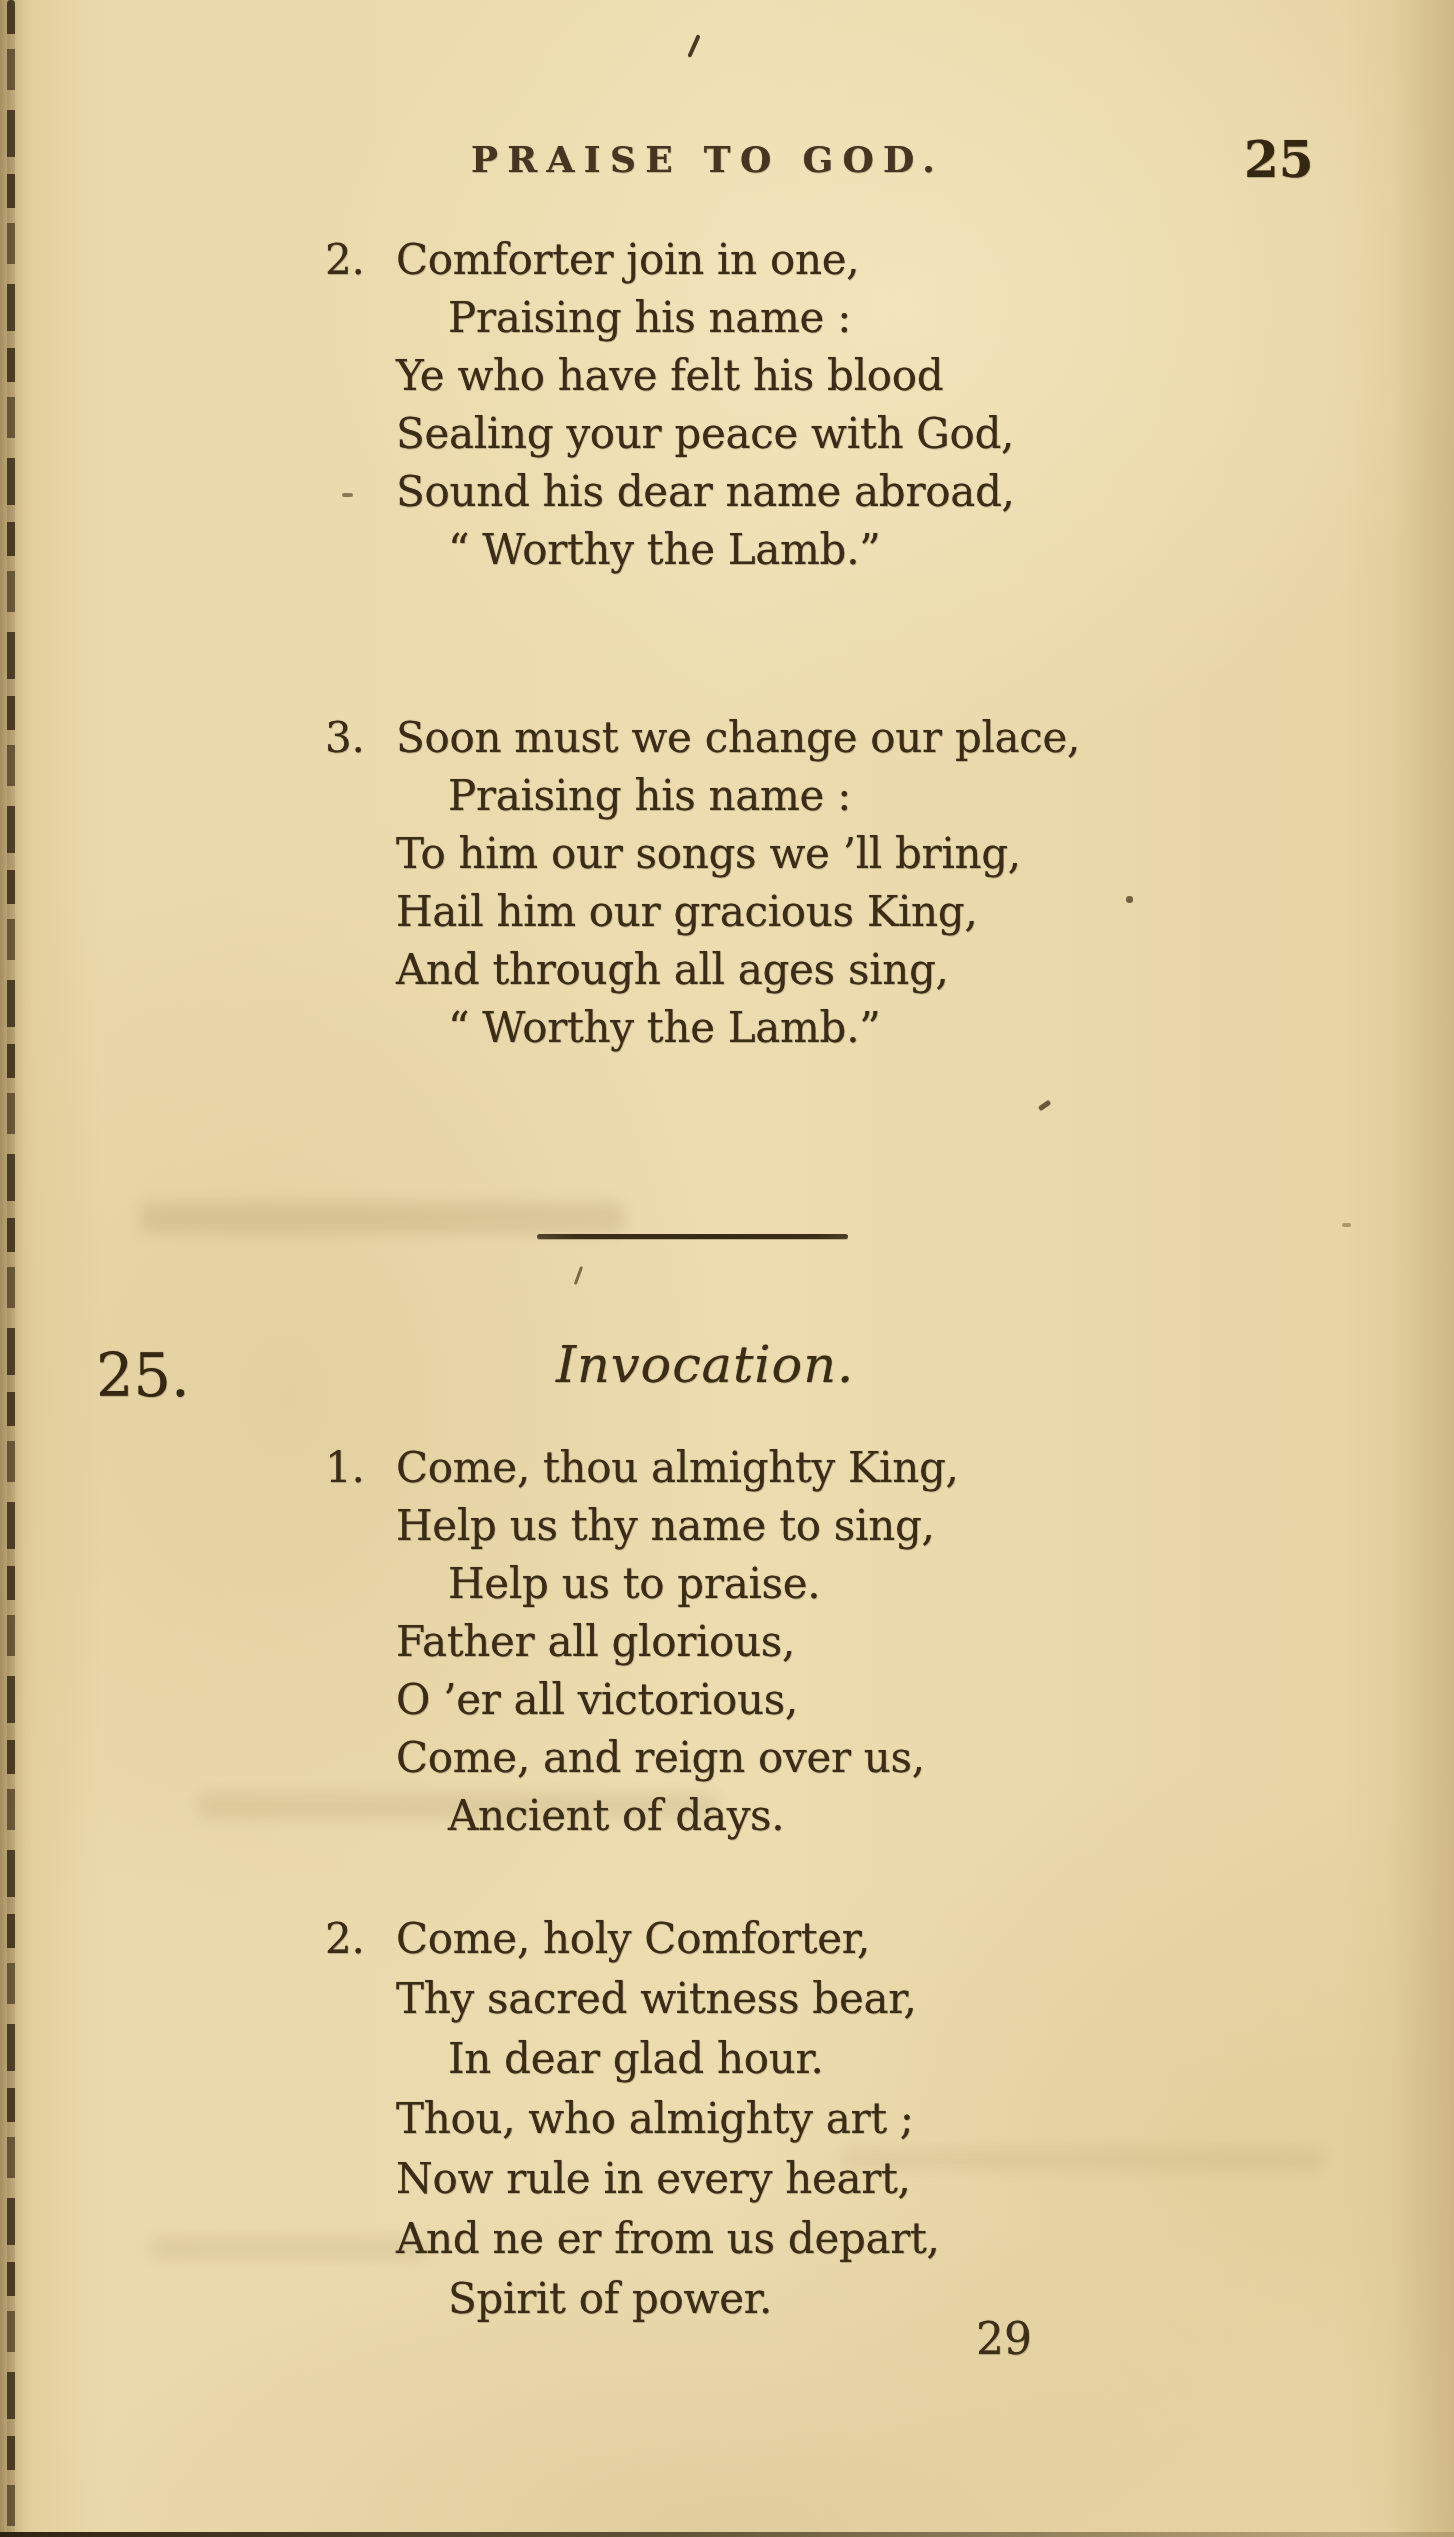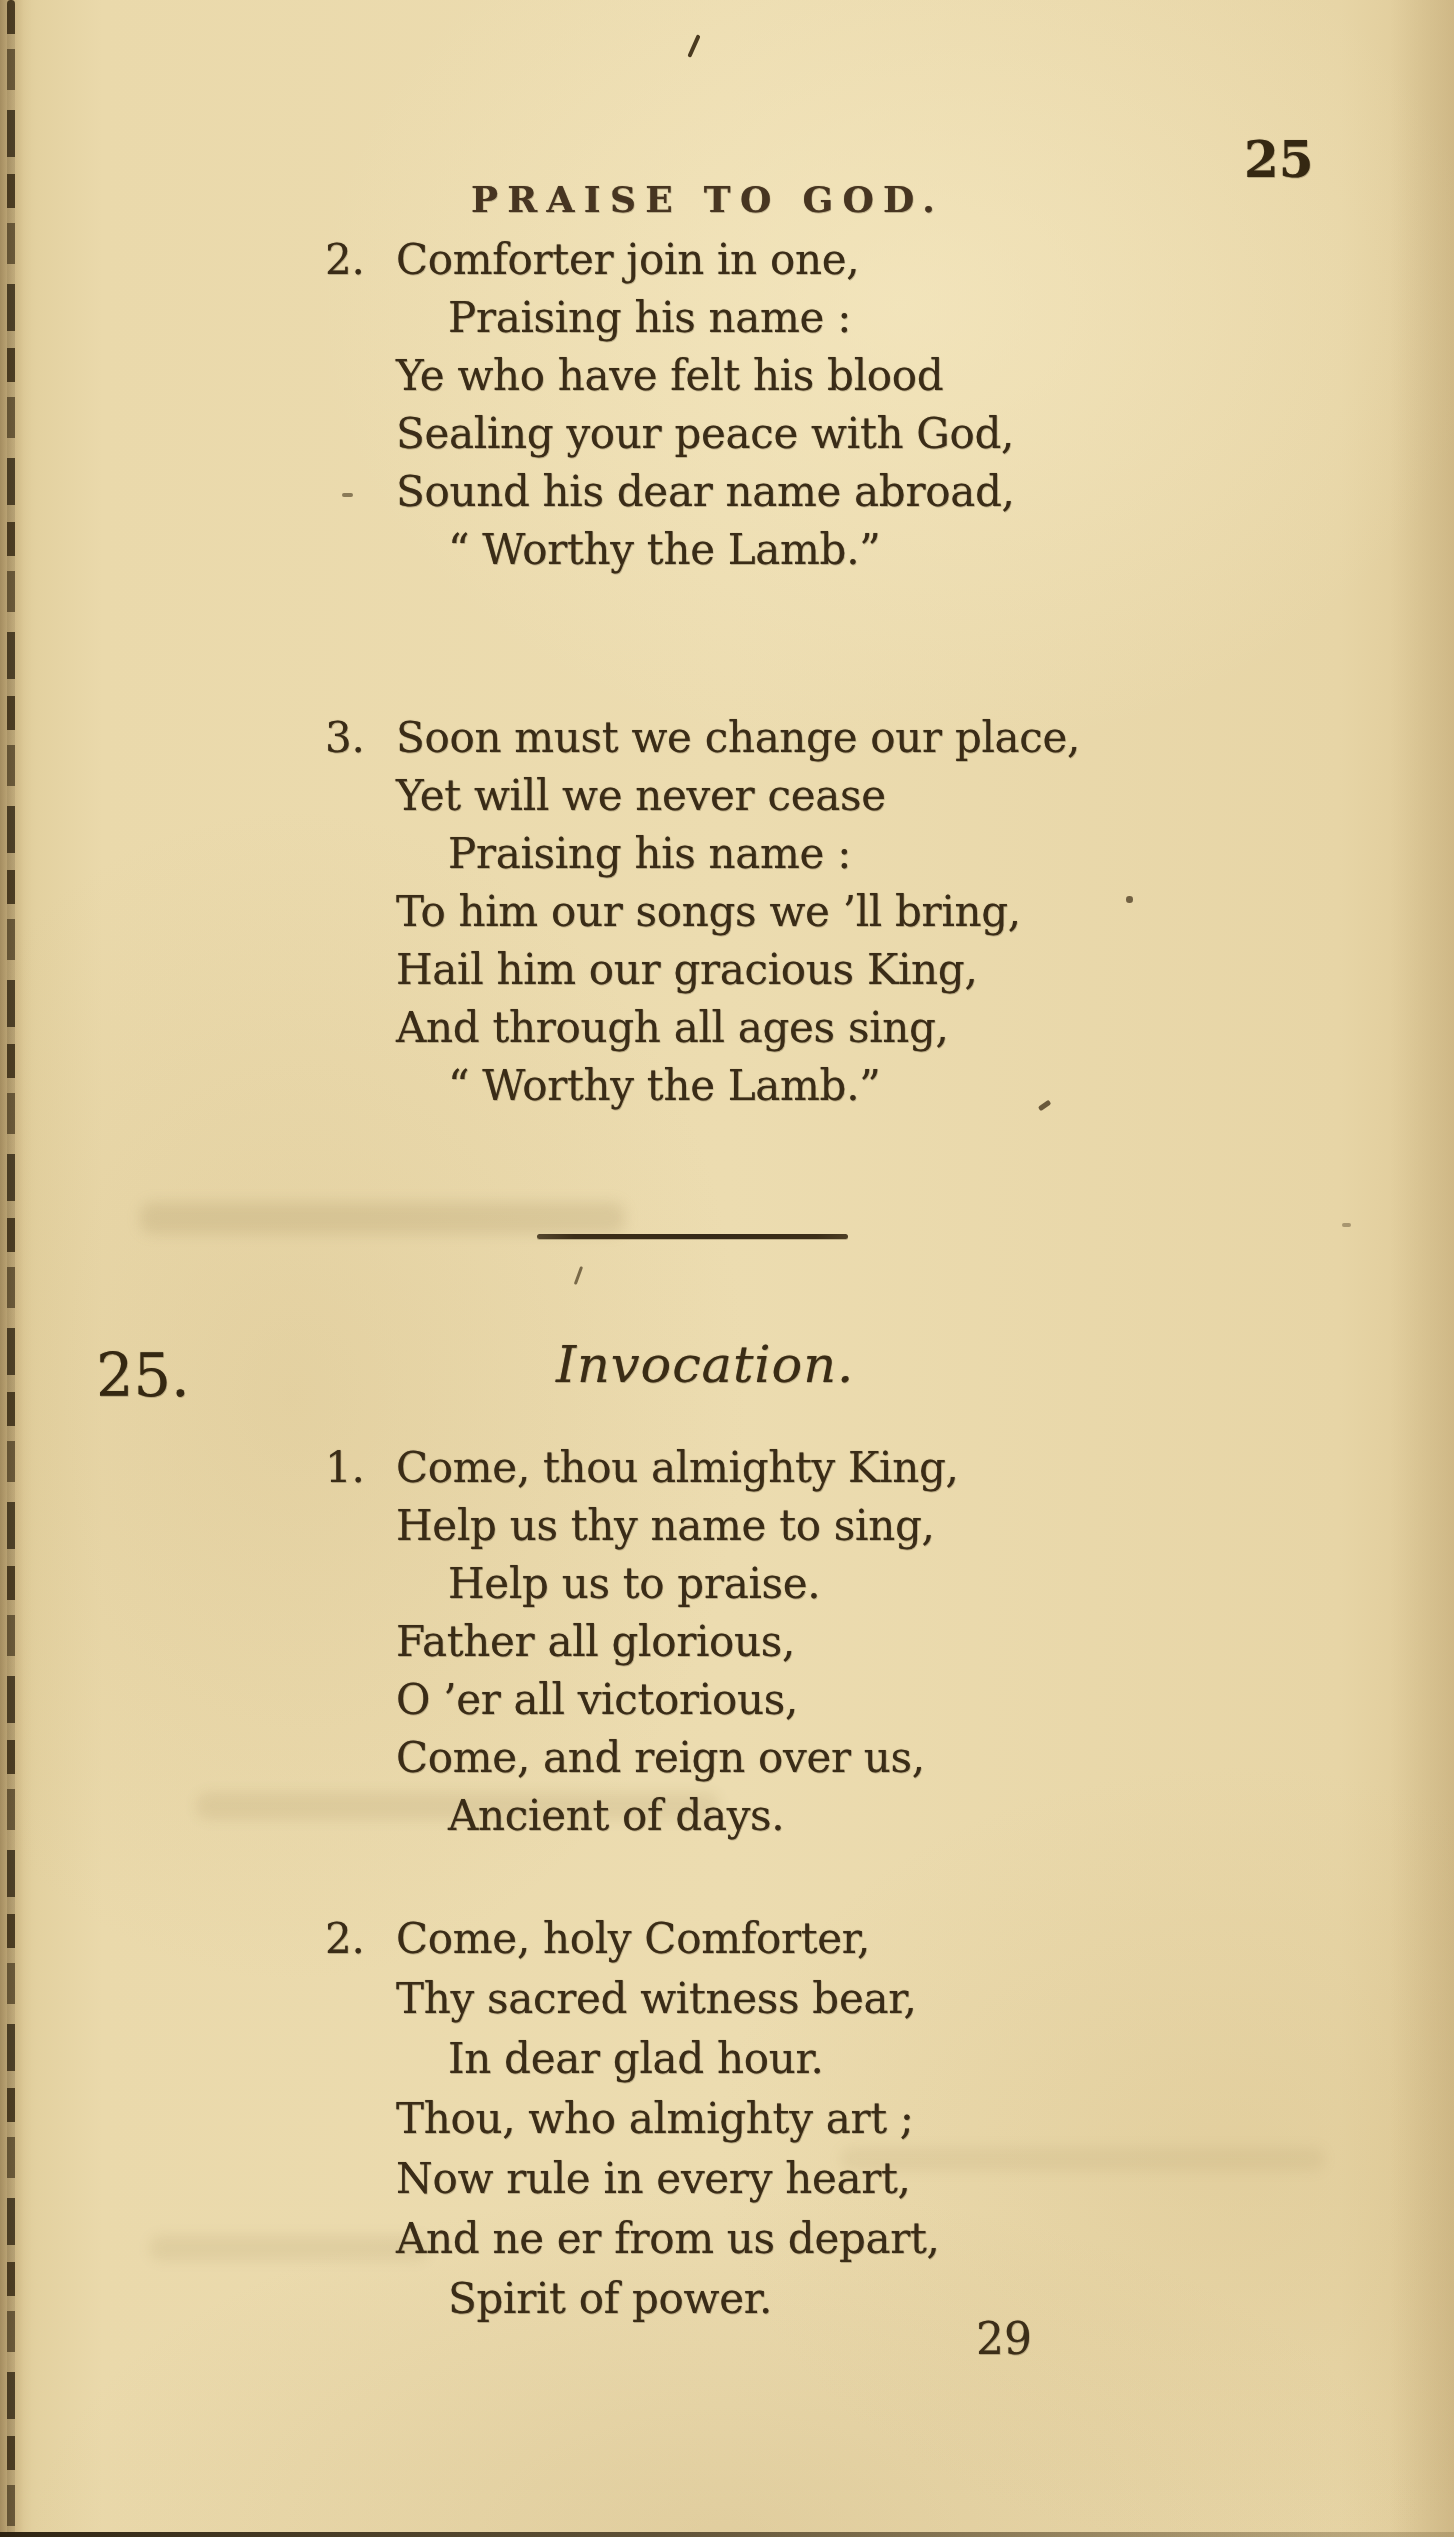--- a/index.html
+++ b/index.html
@@ -49,21 +49,20 @@
   }
 
   
   .ink{
     text-shadow:0 0 0.9px rgba(58,44,23,0.55), 0.7px 0.7px 0 rgba(58,44,23,0.22);
   }
   .running-title{
     position:absolute;left:471px;top:138px;
     font-size:36px;letter-spacing:9.3px;font-weight:bold;
     color:#473521;
-    margin-top:40px;
   }
   .pageno-top{
     position:absolute;left:1244px;top:130px;
     font-size:50px;font-weight:bold;color:#352812;text-align:center;
   }
   .verse{
     position:absolute;left:396px;
     font-size:42px;line-height:58px;letter-spacing:-0.3px;
     white-space:nowrap;
   }
@@ -143,21 +142,20 @@
     <div class="line indent">Praising his name :</div>
     <div class="line">Ye who have felt his blood</div>
     <div class="line">Sealing your peace with God,</div>
     <div class="line">Sound his dear name abroad,</div>
     <div class="line indent">“ Worthy the Lamb.”</div>
   </div>
 
   <div class="verse v-b ink">
     <span class="vnum">3.</span>
     <div class="line">Soon must we change our place,</div>
-    <div class="line">Yet will we never cease</div>
     <div class="line indent">Praising his name :</div>
     <div class="line">To him our songs we ’ll bring,</div>
     <div class="line">Hail him our gracious King,</div>
     <div class="line">And through all ages sing,</div>
     <div class="line indent">“ Worthy the Lamb.”</div>
   </div>
 
   <div class="divider"></div>
 
   <div class="hymn-number ink">25.</div>

